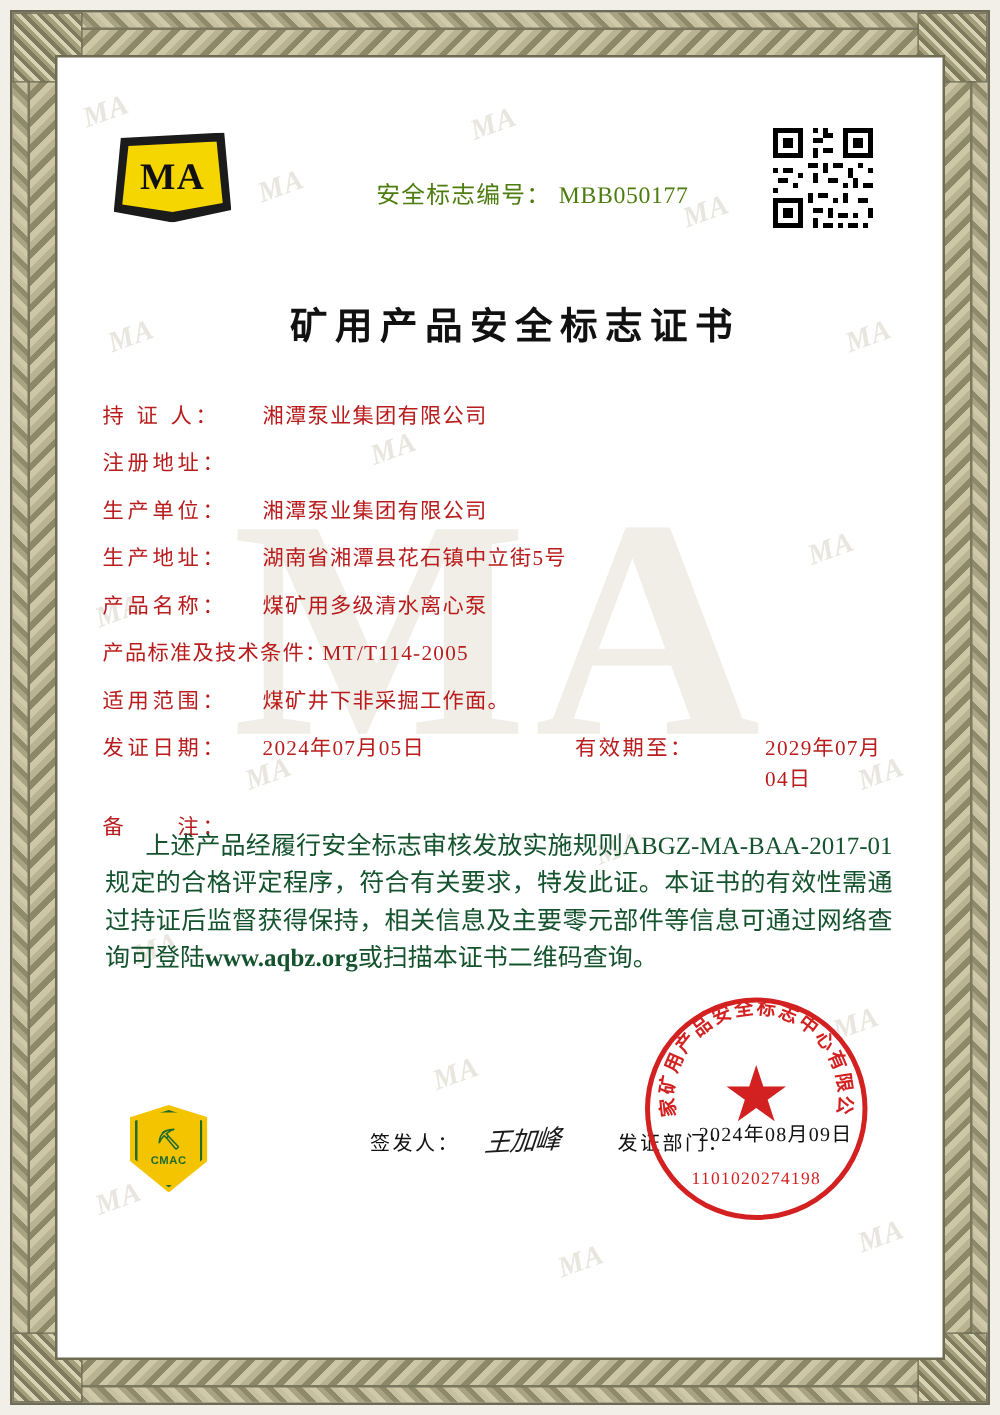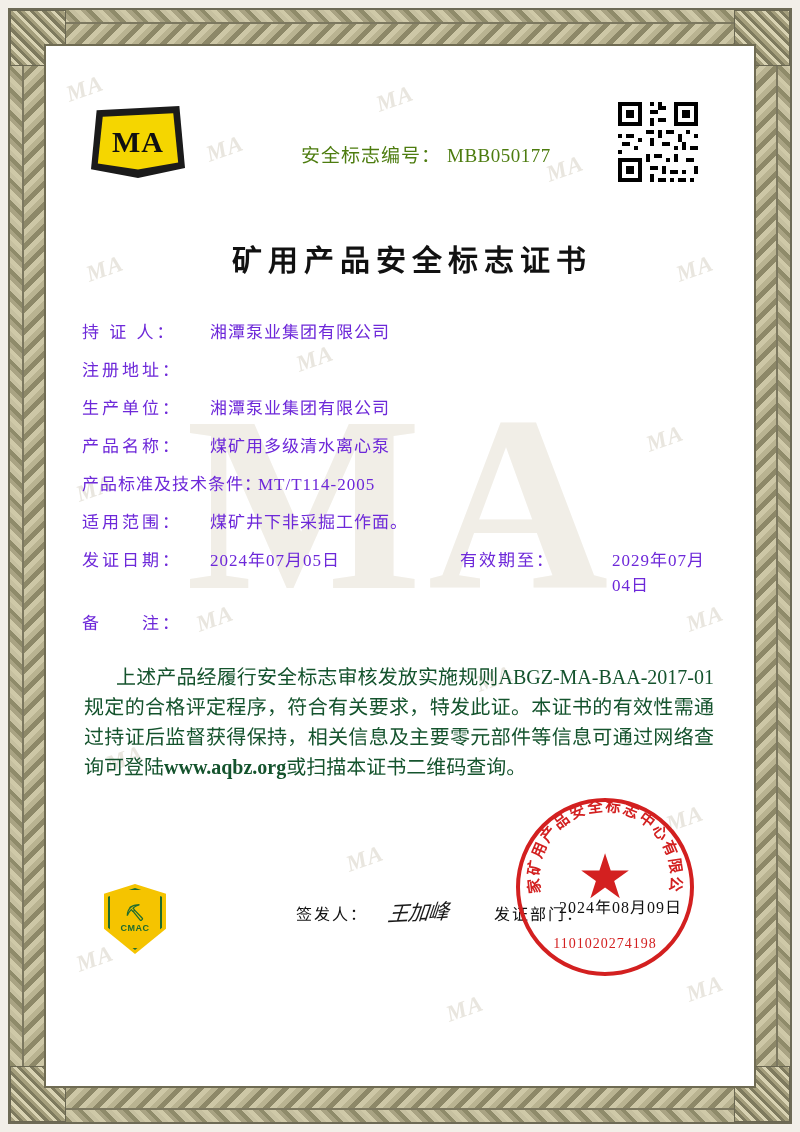--- a/index.html
+++ b/index.html
@@ -129,21 +129,21 @@
 
   .fields{
     position:absolute;left:36px;top:272px;right:40px;
     font-family:"Liberation Serif","DejaVu Serif",serif;
   }
   .frow{
     display:flex;
     align-items:baseline;
     margin-bottom:13px;
     font-size:17px;
-    color:#6d28d9;
+    color:#b91c1c;
   }
   .flabel{
     width:128px;
     flex:0 0 128px;
     letter-spacing:3px;
     white-space:nowrap;
   }
   .flabel.wide{width:176px;flex:0 0 176px;letter-spacing:1px;}
   .fvalue{
     flex:1;
@@ -365,20 +365,24 @@
         <div class="fvalue">湘潭泵业集团有限公司</div>
       </div>
       <div class="frow">
         <div class="flabel">注册地址：</div>
       </div>
       <div class="frow">
         <div class="flabel">生产单位：</div>
         <div class="fvalue">湘潭泵业集团有限公司</div>
       </div>
       <div class="frow">
+        <div class="flabel">生产地址：</div>
+        <div class="fvalue">湖南省湘潭县花石镇中立街5号</div>
+      </div>
+      <div class="frow">
         <div class="flabel">产品名称：</div>
         <div class="fvalue">煤矿用多级清水离心泵</div>
       </div>
       <div class="frow">
         <div class="flabel wide">产品标准及技术条件：</div>
         <div class="fvalue">MT/T114-2005</div>
       </div>
       <div class="frow">
         <div class="flabel">适用范围：</div>
         <div class="fvalue">煤矿井下非采掘工作面。</div>

